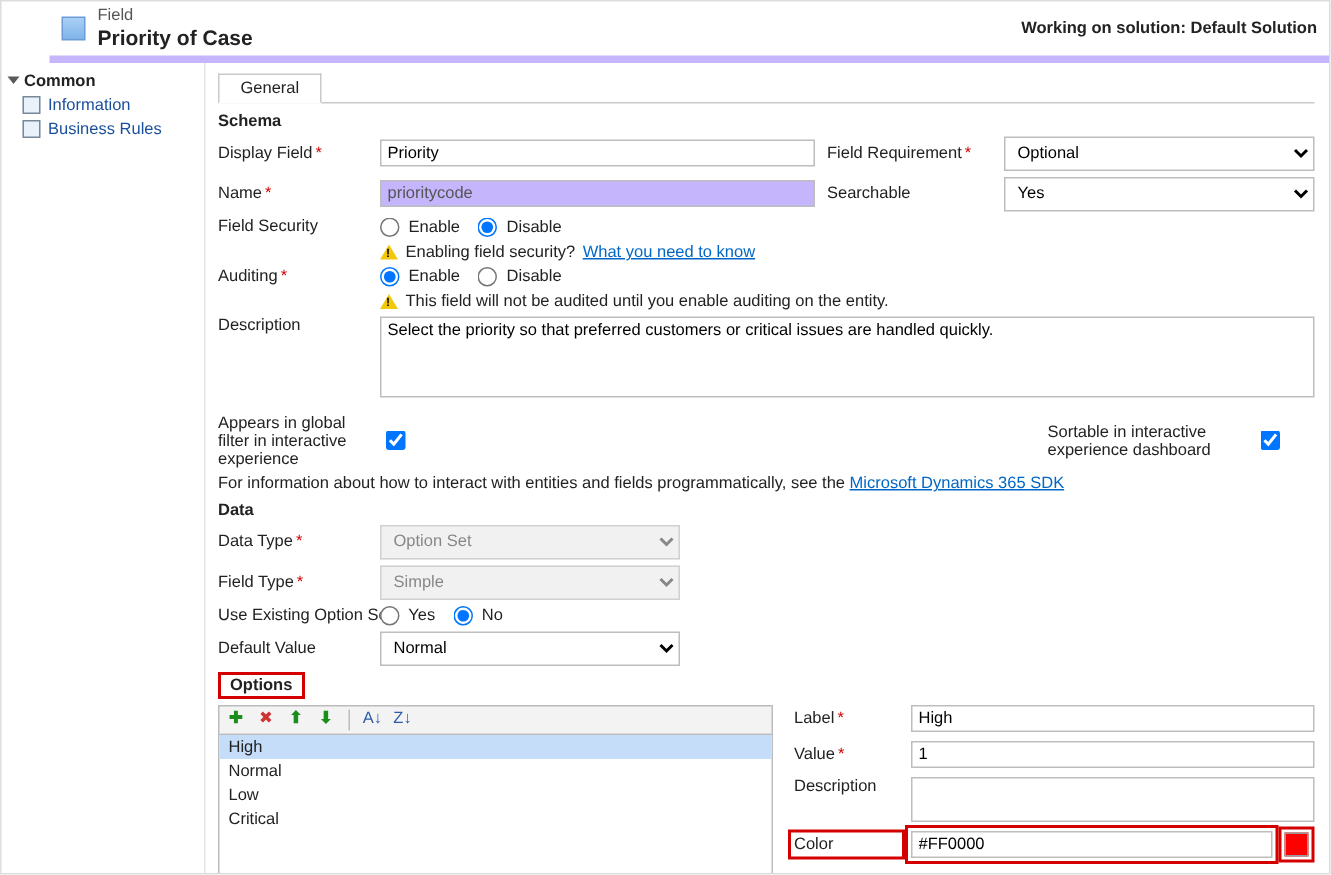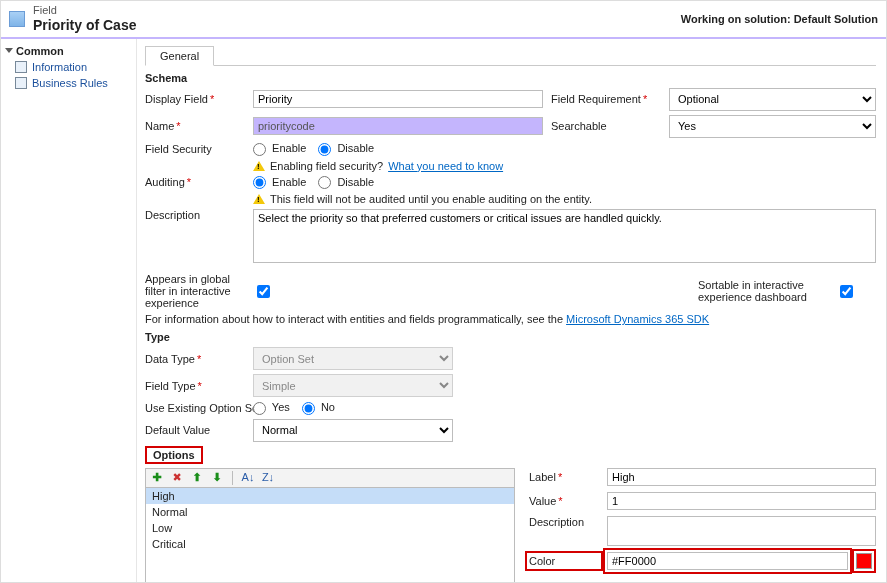--- a/index.html
+++ b/index.html
@@ -11,21 +11,22 @@
     background: #fff;
     width: 887px;
     height: 583px;
     overflow: hidden;
     border: 1px solid #ddd;
   }
   .header {
     display: flex;
     align-items: center;
     padding: 3px 8px;
-    border-bottom: 2px solid #c4b5fd;
+    border-bottom: 5px solid #c4b5fd;
+    margin-left: 32px;
   }
   .header-icon {
     width: 16px; height: 16px;
     background: linear-gradient(#a9d0f5,#7fb4e8);
     border: 1px solid #6b9cd6;
     margin-right: 8px;
   }
   .header-text { flex: 1; line-height: 1.2; }
   .header-text .line1 { font-size: 11px; color: #555; }
   .header-text .line2 { font-size: 14px; font-weight: 700; }
@@ -220,21 +221,21 @@
       <div><input type="checkbox" checked="" style=""></div>
       <div class="label" style="white-space:normal;">Sortable in interactive experience dashboard</div>
       <div><input type="checkbox" checked="" style=""></div>
     </div>
 
     <div style="margin-top:4px; font-size:11px;">
       <span>For information about how to interact with entities and fields programmatically, see the</span>
       <a class="link">Microsoft Dynamics 365 SDK</a>
     </div>
 
-    <div class="section-title" style="margin-top:6px;">Type</div>
+    <div class="section-title" style="margin-top:6px;">Data</div>
 
     <div class="grid wide" style="grid-template-columns:100px 200px; row-gap:4px;">
       <div class="label"><span>Data Type</span><span class="req">*</span></div>
       <select class="select-disabled" disabled=""><option>Option Set</option></select>
 
       <div class="label"><span>Field Type</span><span class="req">*</span></div>
       <select class="select-disabled" disabled=""><option>Simple</option></select>
 
       <div class="label">Use Existing Option Set</div>
       <div class="radio-row">

